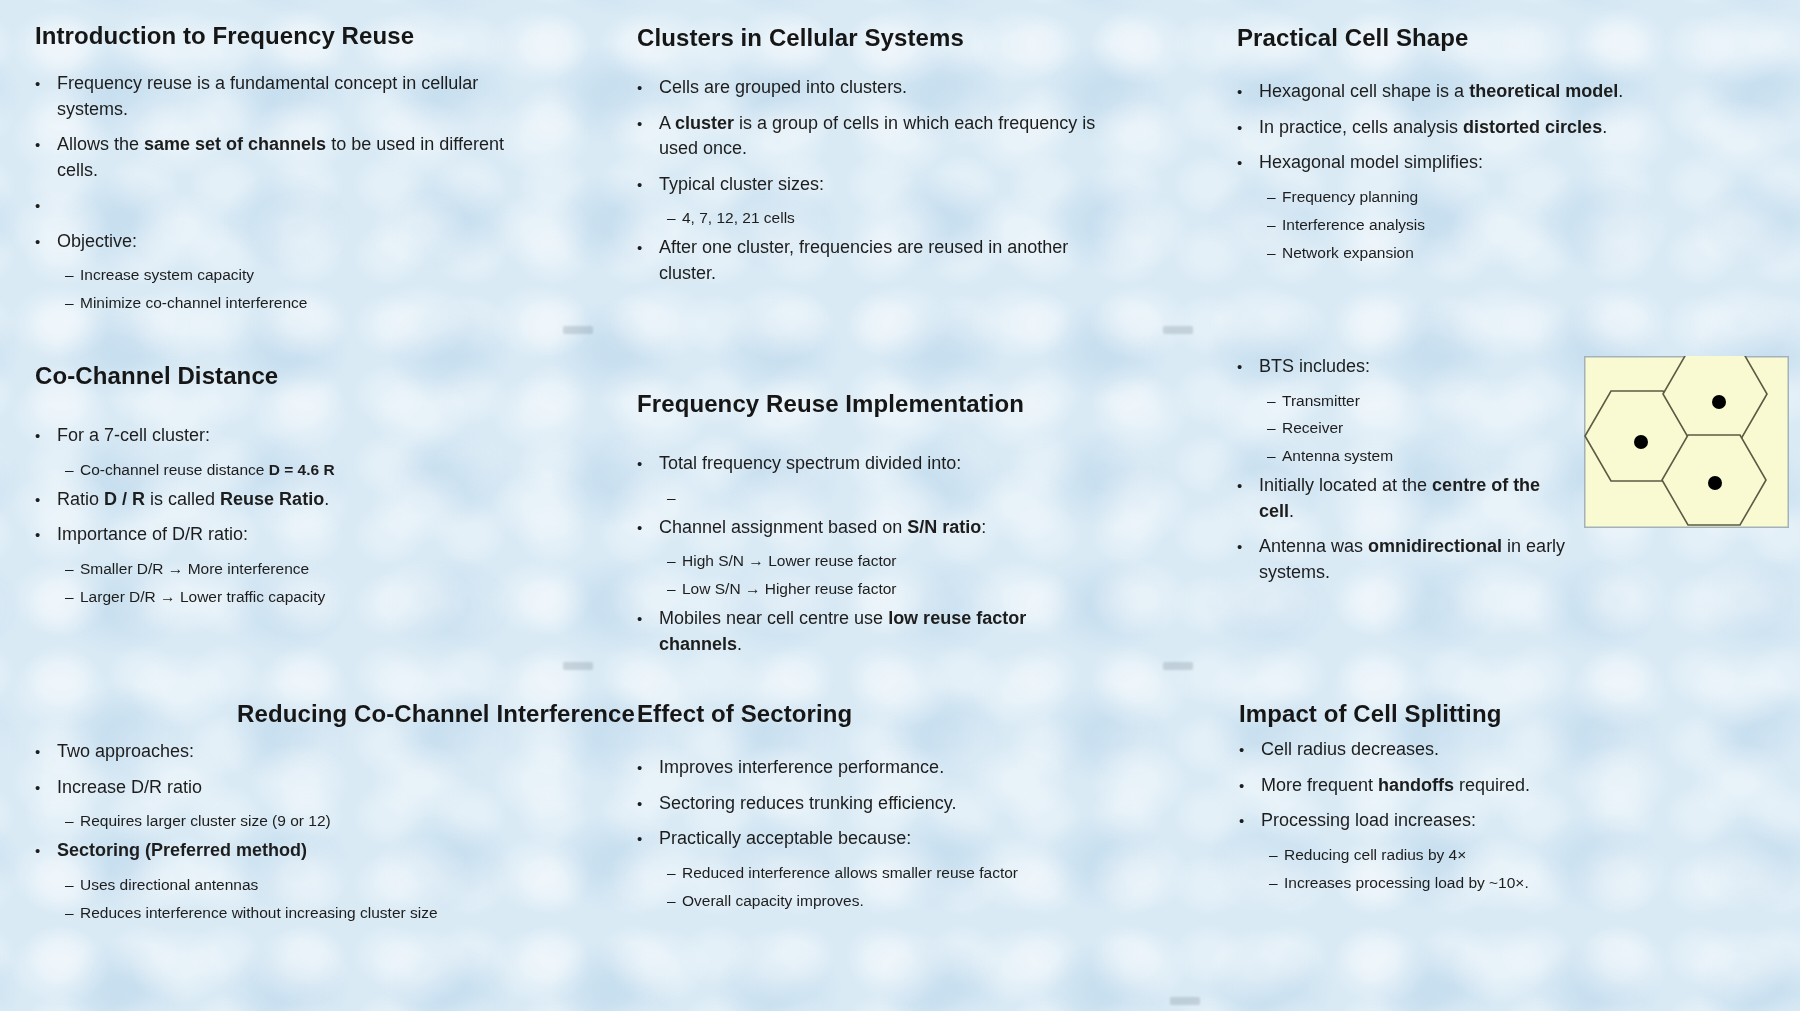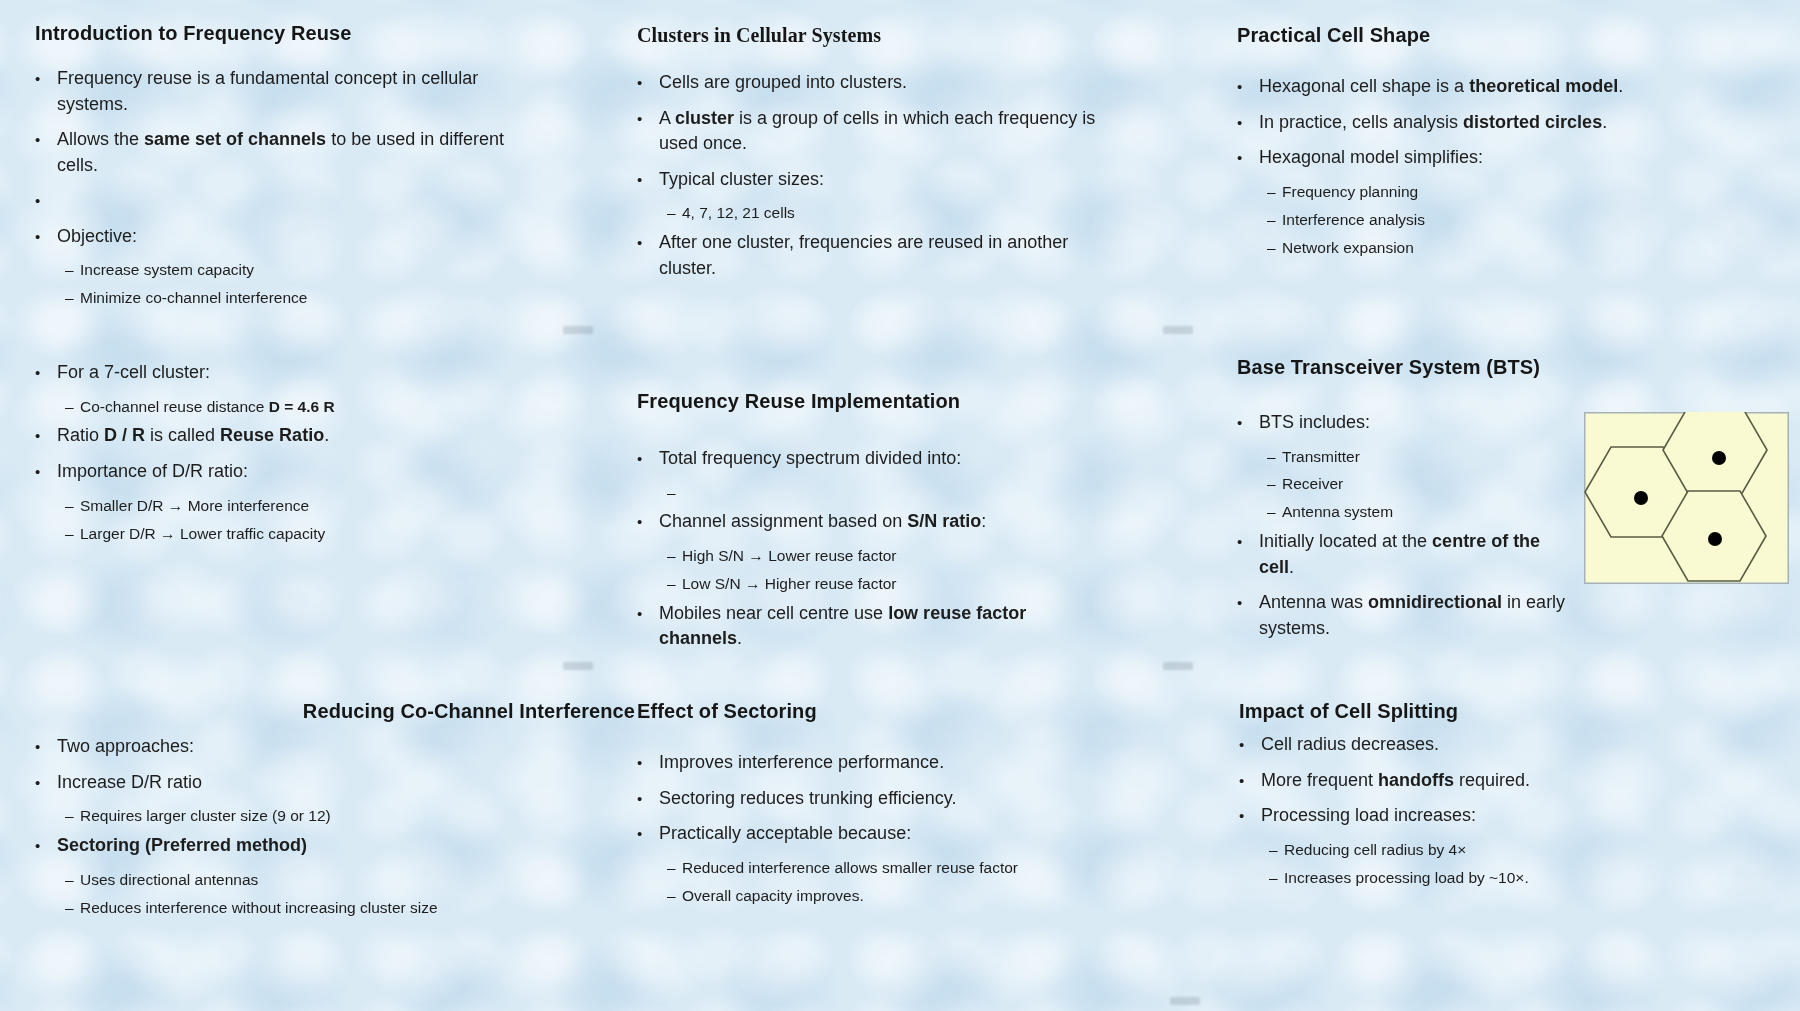--- a/index.html
+++ b/index.html
@@ -11,21 +11,21 @@
     background-image:
       radial-gradient(rgba(255,255,255,0.38) 18%, rgba(255,255,255,0) 60%),
       radial-gradient(rgba(173,206,231,0.38) 14%, rgba(173,206,231,0) 55%),
       radial-gradient(rgba(255,255,255,0.30) 22%, rgba(255,255,255,0) 65%);
     background-size:120px 92px,164px 128px,82px 70px;
     background-position:0 0,40px 30px,20px 10px;
   }
   #board{position:absolute;inset:0;}
   .panel{position:absolute;}
   .ptitle{
-    font-size:20px;font-weight:700;margin:0;line-height:1.3;color:#161616;
+    font-size:24px;font-weight:700;margin:0;line-height:1.3;color:#161616;
     letter-spacing:0.1px;
   }
   .pbody{position:relative;}
   .item{display:flex;align-items:flex-start;}
   .item .txt{white-space:pre-wrap;}
   .l1{font-size:18px;line-height:1.42;margin-bottom:10px;}
   .l1 .marker{flex:0 0 22px;width:22px;font-size:15px;line-height:1.7;}
   .l2{font-size:15.5px;line-height:1.48;margin-left:30px;margin-bottom:5px;}
   .l2 .marker{flex:0 0 15px;width:15px;}
   b{font-weight:700;}
@@ -64,21 +64,21 @@
           <span class="marker">–</span>
           <span class="txt"><span>Increase system capacity</span></span>
         </div>
         <div class="item l2">
           <span class="marker">–</span>
           <span class="txt"><span>Minimize co-channel interference</span></span>
         </div>
       </div>
     </section>
     <section class="panel" style="left: 637px; top: 22px; width: 565px;">
-      <h2 class="ptitle" style="margin-bottom: 22px; font-family: Liberation Serif, serif;">Clusters in Cellular Systems</h2>
+      <h2 class="ptitle" style="margin-bottom: 22px;">Clusters in Cellular Systems</h2>
       <div class="pbody">
         <div class="item l1">
           <span class="marker">•</span>
           <span class="txt"><span>Cells are grouped into clusters.</span></span>
         </div>
         <div class="item l1">
           <span class="marker">•</span>
           <span class="txt"><span>A </span><b>cluster</b><span> is a group of cells in which each frequency is
 used once.</span></span>
         </div>
@@ -120,20 +120,21 @@
           <span class="marker">–</span>
           <span class="txt"><span>Interference analysis</span></span>
         </div>
         <div class="item l2">
           <span class="marker">–</span>
           <span class="txt"><span>Network expansion</span></span>
         </div>
       </div>
     </section>
     <section class="panel" style="left: 35px; top: 360px; width: 575px;">
+      <h2 class="ptitle" style="margin-bottom: 32px;">Co-Channel Distance</h2>
       <div class="pbody">
         <div class="item l1">
           <span class="marker">•</span>
           <span class="txt"><span>For a 7-cell cluster:</span></span>
         </div>
         <div class="item l2">
           <span class="marker">–</span>
           <span class="txt"><span>Co-channel reuse distance </span><b>D = 4.6 R</b></span>
         </div>
         <div class="item l1">
@@ -177,21 +178,20 @@
           <span class="txt"><span>Low S/N → Higher reuse factor</span></span>
         </div>
         <div class="item l1">
           <span class="marker">•</span>
           <span class="txt"><span>Mobiles near cell centre use </span><b>low reuse factor
 channels</b><span>.</span></span>
         </div>
       </div>
     </section>
     <section class="panel" style="left: 1237px; top: 354px; width: 552px;">
-      <h2 class="ptitle" style="margin-bottom: 30px;">Base Transceiver System (BTS)</h2>
       <div class="pbody">
   <div class="figure">
     <svg width="205" height="172" viewBox="0 0 205 172">
       <rect x="0.75" y="0.75" width="203.5" height="170.5" fill="#fafad2" stroke="#a3b2b9" stroke-width="1.5"></rect>
       <g fill="#fafad2" stroke="#5b5b46" stroke-width="1.6">
         <polygon points="105,80 79,125 27,125 1,80 27,35 79,35"></polygon>
         <polygon points="183,38 157,83 105,83 79,38 105,-7 157,-7"></polygon>
         <polygon points="182,124 156,169 104,169 78,124 104,79 156,79"></polygon>
       </g>
       <g fill="#000000">

